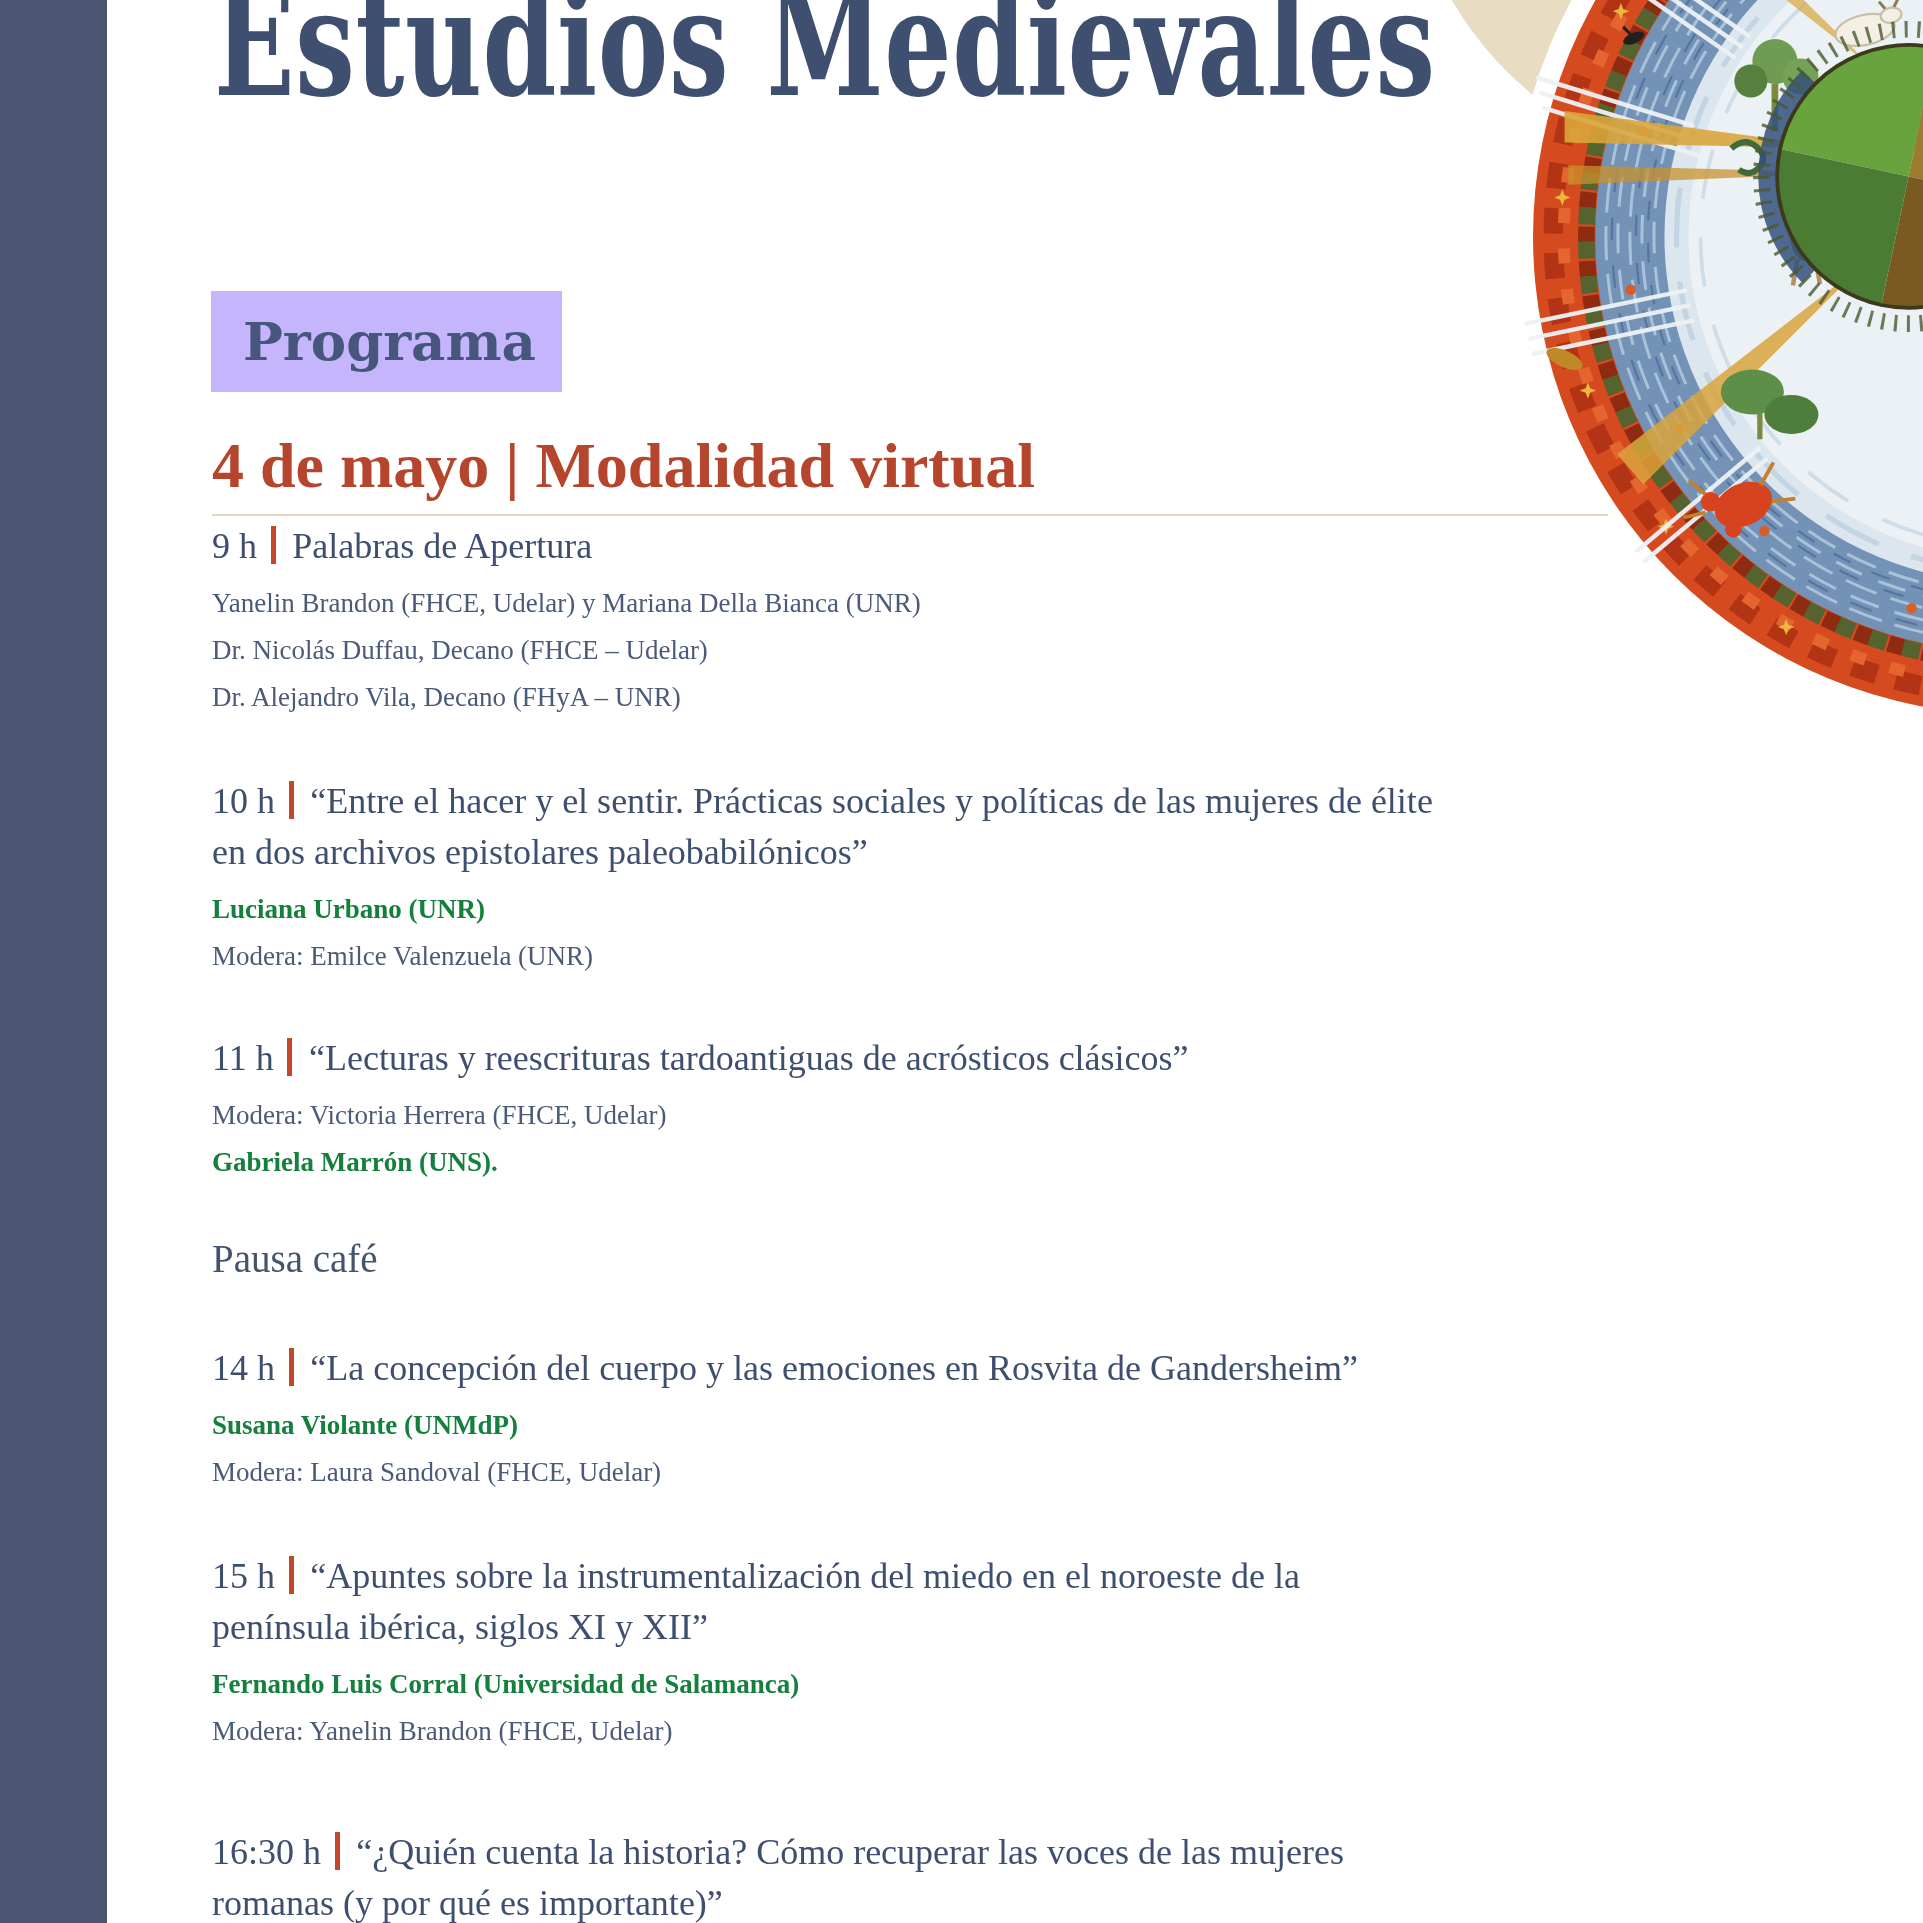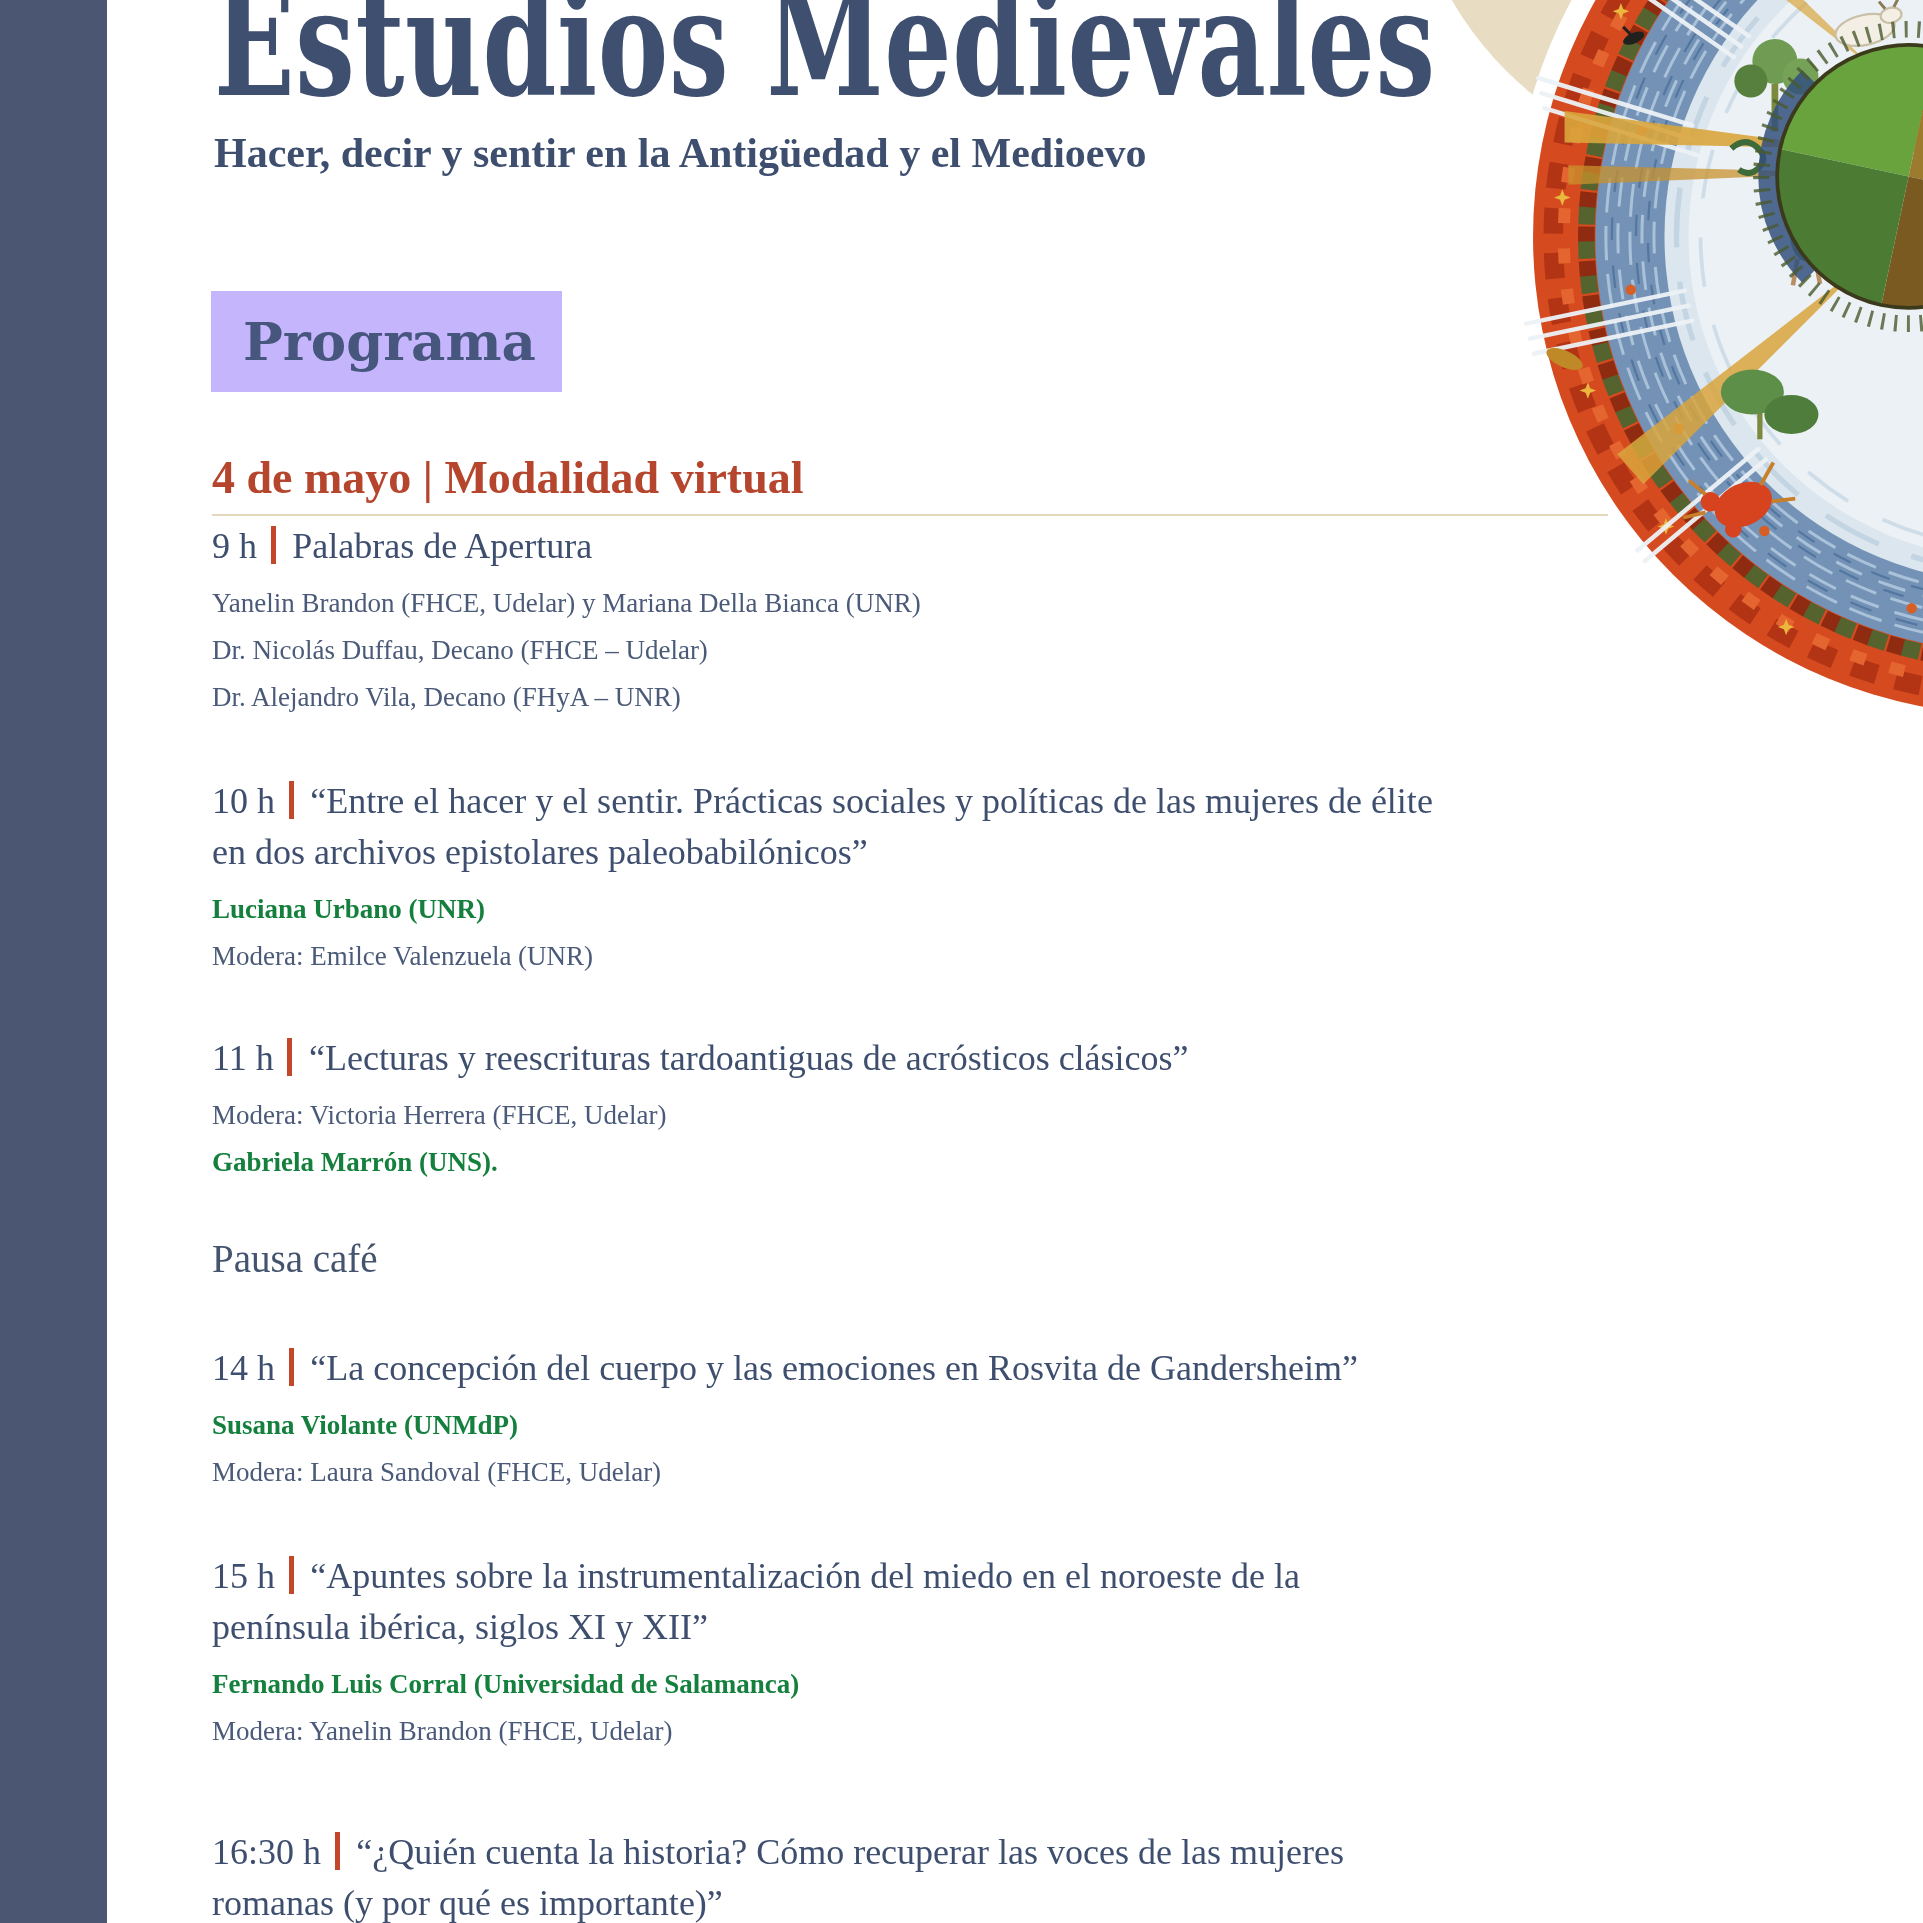--- a/index.html
+++ b/index.html
@@ -37,22 +37,22 @@
   .program-box{
     position:absolute;left:211px;top:291px;width:351px;height:101px;
     background:#c4b5fd;
   }
   .program-box span{
     display:block;padding-left:32px;line-height:101px;
     font-family:"DejaVu Serif",serif;font-weight:bold;
     font-size:53px;color:#46567c;
   }
   .day-heading{
-    position:absolute;left:212px;top:448px;margin:0;
-    font-size:46px;line-height:60px;font-weight:bold;color:#b5452c;
+    position:absolute;left:212px;top:436px;margin:0;
+    font-size:64px;line-height:60px;font-weight:bold;color:#b5452c;
     white-space:nowrap;
   }
   .rule{
     position:absolute;left:212px;top:514px;width:1396px;height:2.3px;
     background:#e5d9bd;z-index:1;
   }
   .slot{position:absolute;left:212px;width:1548px;}
   .slot-h{
     margin:0;font-size:36px;line-height:51px;font-weight:normal;
     color:#3e4e6e;white-space:pre-line;
@@ -223,21 +223,20 @@
       <path d="M528,585 L353,585 A175 175 0 0 0 528,760 Z" fill="#4c7c33"></path>
       <circle cx="528" cy="585" r="175" fill="none" stroke="#3c3a1c" stroke-width="5"></circle>
     </g>
     <ellipse cx="697" cy="630" rx="10" ry="16" fill="#c84b1e"></ellipse>
     <ellipse cx="702" cy="545" rx="9" ry="14" fill="#c84b1e"></ellipse>
   </svg>
 </div>
 
 <div class="content">
   <h1 class="title">Estudios Medievales</h1>
-  <p class="subtitle">Hacer, decir y sentir en la Antigüedad y el Medioevo</p>
 
   <div class="program-box">
     <span>Programa</span>
   </div>
 
   <h2 class="day-heading">4 de mayo | Modalidad virtual</h2>
   <div class="rule"></div>
 
   <section class="slot t9">
     <h3 class="slot-h"><span class="time">9 h</span><span class="red-bar"></span><span>Palabras de Apertura</span></h3>

